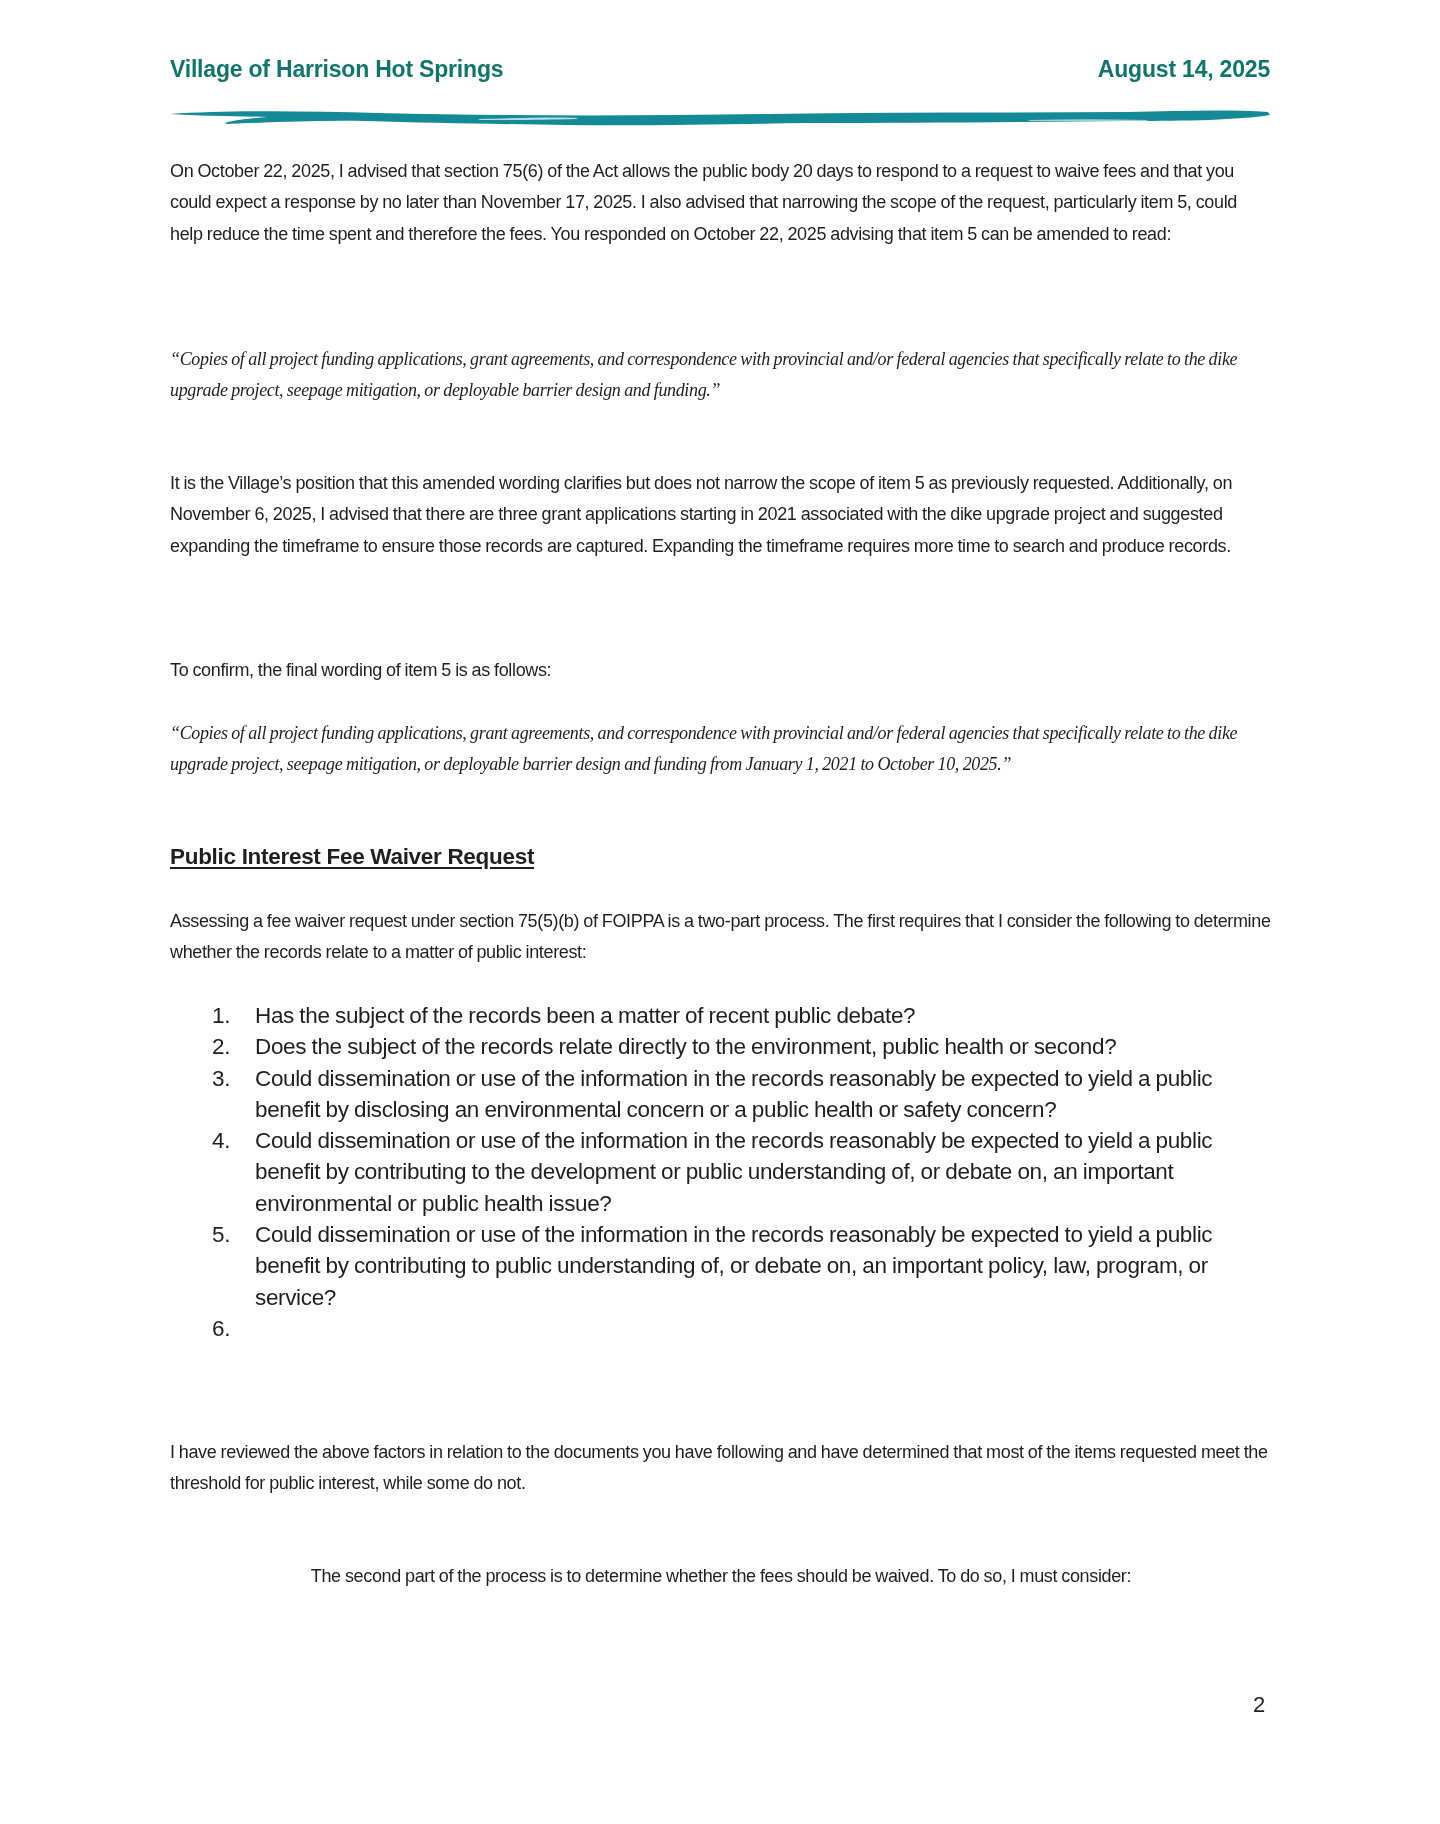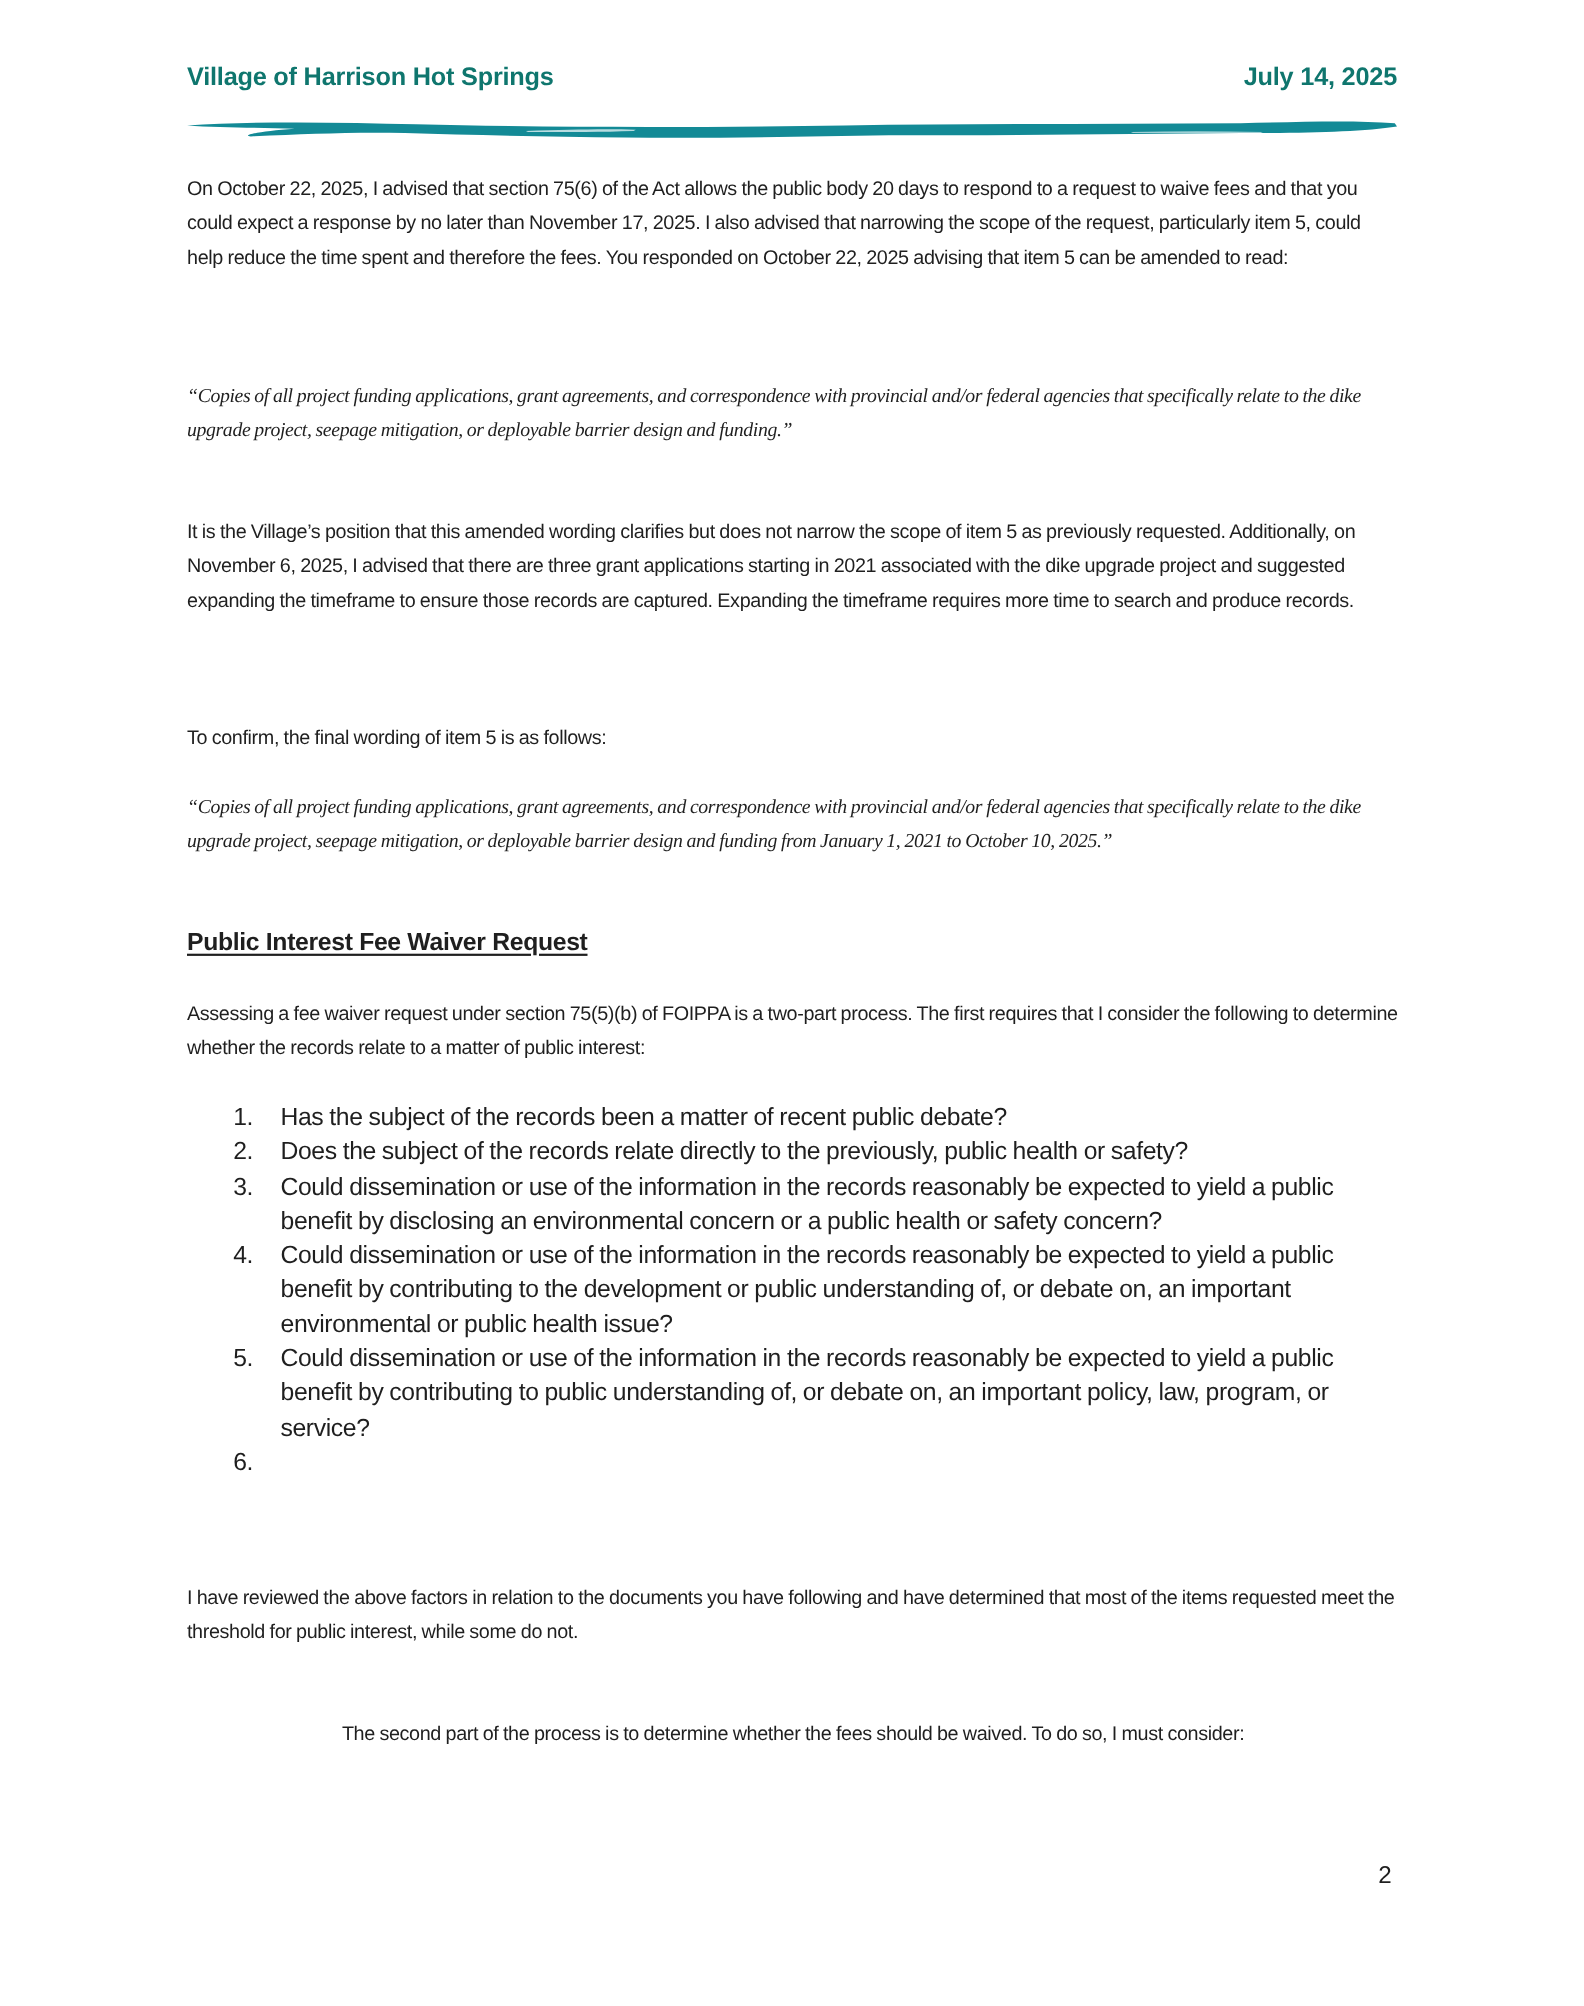--- a/index.html
+++ b/index.html
@@ -20,41 +20,41 @@
   ol.criteria { position: absolute; left: 170px; top: 1000px; width: 1102px; margin: 0; padding: 0;
                 list-style: none; font-size: 22.5px; line-height: 31.3px; letter-spacing: -0.35px; word-spacing: -0.5px; }
   ol.criteria li { position: relative; padding-left: 85px; }
   ol.criteria li .num { position: absolute; left: 42px; top: 0; }
   .page-number { position: absolute; left: 1253px; top: 1692px; font-size: 22px; }
 </style>
 </head>
 <body>
 
 <div class="header-left">Village of Harrison Hot Springs</div>
-<div class="header-right">July 14, 2025</div>
+<div class="header-right">August 14, 2025</div>
 
 <svg class="swoosh" viewBox="0 0 1104 28" preserveAspectRatio="none">
   <path d="M2,10 C60,6 140,7 210,9 C330,12 470,12 600,10 C720,8 840,9 960,8 C1010,7 1060,5 1100,8 L1102,11 C1070,16 1020,17 960,17 C860,18 760,19 640,19 C560,20 480,22 400,21 C330,20 260,19 200,17 C150,16 110,18 60,20 C50,19 70,15 100,13 C70,12 30,12 2,10 Z" fill="#138a96"></path>
   <path d="M310,15 C350,14 380,13 410,14 L408,15 C380,16 350,16 312,16 Z" fill="#ffffff" opacity="0.7"></path>
   <path d="M860,16 C900,15 940,15 980,16 L978,17 C940,17 900,17 862,17 Z" fill="#ffffff" opacity="0.6"></path>
 </svg>
 
 <p class="block" style="top:156px;">On October 22, 2025, I advised that section 75(6) of the Act allows the public body 20 days to respond to a request to waive fees and that you could expect a response by no later than November 17, 2025. I also advised that narrowing the scope of the request, particularly item 5, could help reduce the time spent and therefore the fees. You responded on October 22, 2025 advising that item 5 can be amended to read:</p>
 <p class="block italic" style="top:344px;">“Copies of all project funding applications, grant agreements, and correspondence with provincial and/or federal agencies that specifically relate to the dike upgrade project, seepage mitigation, or deployable barrier design and funding.”</p>
 <p class="block" style="top:468px;">It is the Village’s position that this amended wording clarifies but does not narrow the scope of item 5 as previously requested. Additionally, on November 6, 2025, I advised that there are three grant applications starting in 2021 associated with the dike upgrade project and suggested expanding the timeframe to ensure those records are captured. Expanding the timeframe requires more time to search and produce records.</p>
 <p class="block" style="top:655px;">To confirm, the final wording of item 5 is as follows:</p>
 <p class="block italic" style="top:718px;">“Copies of all project funding applications, grant agreements, and correspondence with provincial and/or federal agencies that specifically relate to the dike upgrade project, seepage mitigation, or deployable barrier design and funding from January 1, 2021 to October 10, 2025.”</p>
 
 <h2 class="heading">Public Interest Fee Waiver Request</h2>
 
 <p class="block" style="top:906px;">Assessing a fee waiver request under section 75(5)(b) of FOIPPA is a two-part process. The first requires that I consider the following to determine whether the records relate to a matter of public interest:</p>
 
 <ol class="criteria">
   <li><span class="num">1.</span><span>Has the subject of the records been a matter of recent public debate?</span></li>
-  <li><span class="num">2.</span><span>Does the subject of the records relate directly to the previously, public health or safety?</span></li>
+  <li><span class="num">2.</span><span>Does the subject of the records relate directly to the environment, public health or second?</span></li>
   <li><span class="num">3.</span><span>Could dissemination or use of the information in the records reasonably be expected to yield a public benefit by disclosing an environmental concern or a public health or safety concern?</span></li>
   <li><span class="num">4.</span><span>Could dissemination or use of the information in the records reasonably be expected to yield a public benefit by contributing to the development or public understanding of, or debate on, an important environmental or public health issue?</span></li>
   <li><span class="num">5.</span><span>Could dissemination or use of the information in the records reasonably be expected to yield a public benefit by contributing to public understanding of, or debate on, an important policy, law, program, or service?</span></li>
   <li><span class="num">6.</span></li>
 </ol>
 
 <p class="block" style="top:1437px;">I have reviewed the above factors in relation to the documents you have following and have determined that most of the items requested meet the threshold for public interest, while some do not.</p>
 <p class="block" style="top:1561px;text-align:center;">The second part of the process is to determine whether the fees should be waived. To do so, I must consider:</p>
 
 <div class="page-number">2</div>

